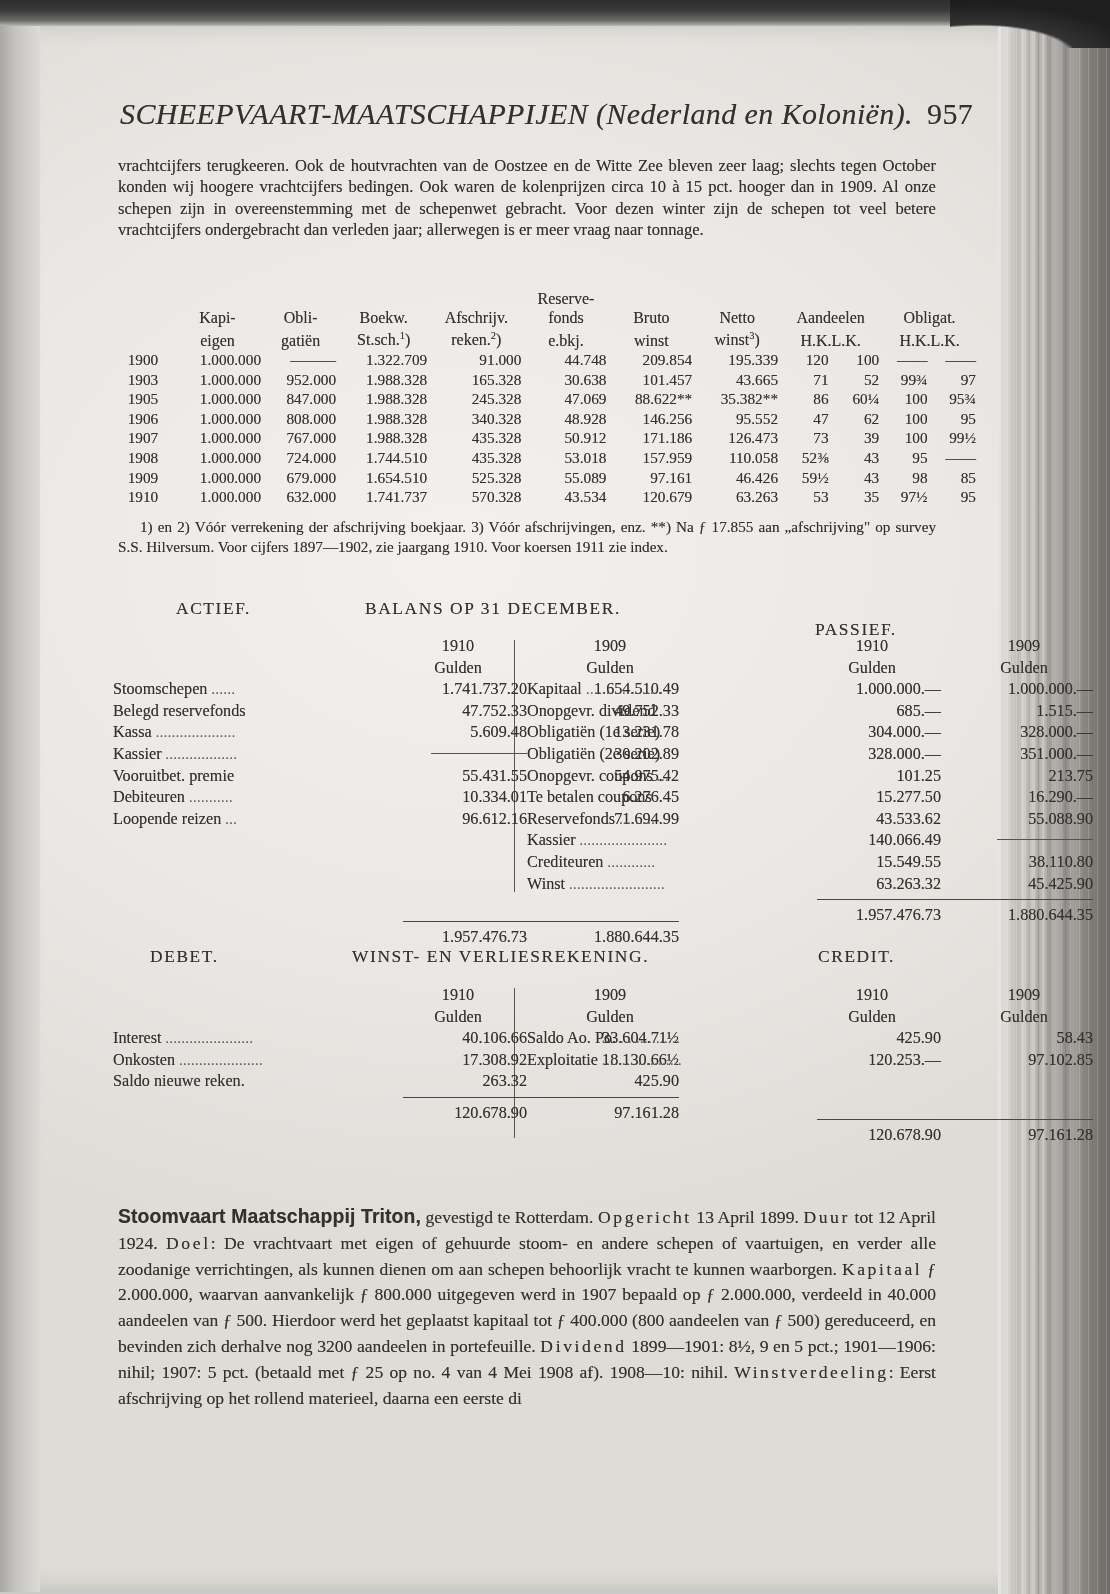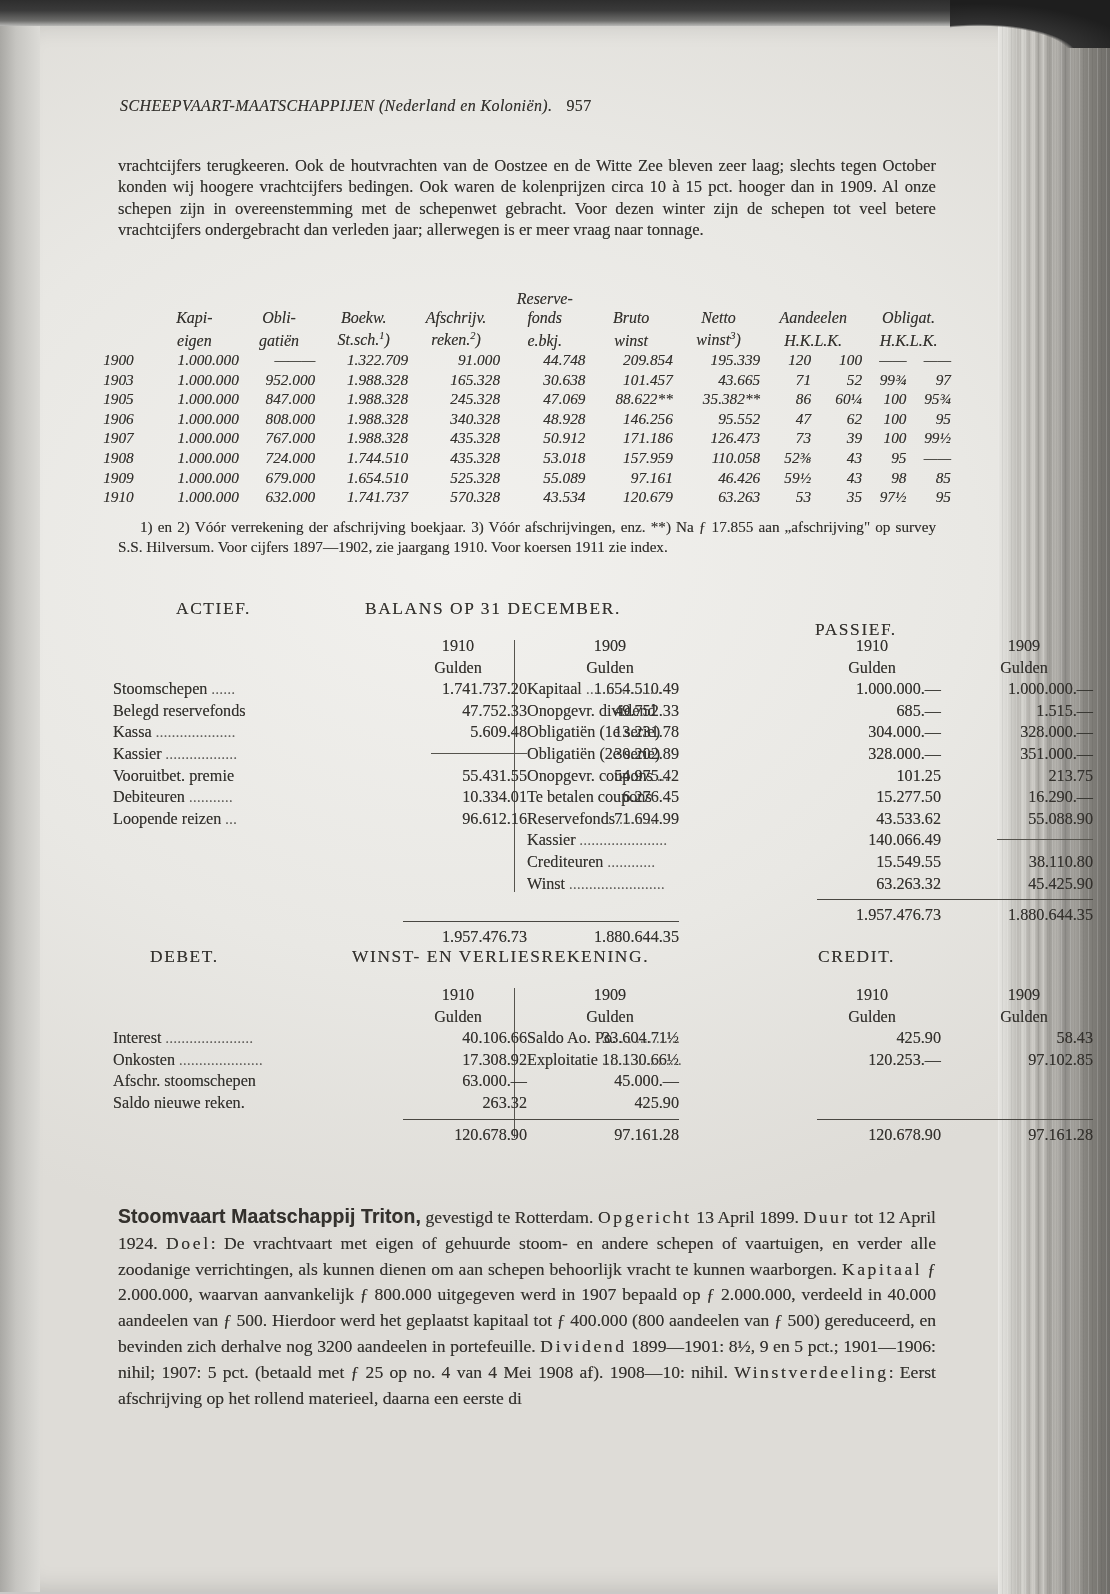--- a/index.html
+++ b/index.html
@@ -92,21 +92,21 @@
   .ink {
     color: #35332f;
     text-shadow: 0 0 .6px rgba(60,58,54,.55);
   }
 
   .hdr {
     position: absolute;
     left: 120px; top: 97px;
     width: 880px;
     font-style: italic;
-    font-size: 16px;
+    font-size: 30px;
     letter-spacing: .4px;
     white-space: nowrap;
   }
   .hdr .pg {
     font-style: normal;
     font-family: "Liberation Serif", serif;
     margin-left: 14px;
   }
 
   .para {
@@ -114,26 +114,25 @@
     font-size: 16.6px;
     line-height: 21.4px;
     text-align: justify;
     text-align-last: left;
   }
   #intro-para { left: 118px; top: 155px; width: 818px; }
 
   
   #stat-table {
     position: absolute;
-    left: 95px; top: 290px;
+    left: 120px; top: 290px;
     width: 860px;
     border-collapse: collapse;
     font-size: 15.3px;
     line-height: 18.6px;
-    font-style: italic;
   }
   #stat-table td, #stat-table th {
     padding: 0 4px 0 0;
     font-weight: normal;
     white-space: nowrap;
     text-align: right;
     vertical-align: bottom;
   }
   #stat-table .yr { text-align: center; padding-right: 8px; margin-left: 8px; }
   #stat-table thead td { font-size: 16px; padding-bottom: 0; }
@@ -580,25 +579,20 @@
               <td class="lbl">Interest <span class="dots">......................</span></td>
               <td class="num">40.106.66</td>
               <td class="num">33.604.71½</td>
             </tr>
             <tr>
               <td class="lbl">Onkosten <span class="dots">.....................</span></td>
               <td class="num">17.308.92</td>
               <td class="num">18.130.66½</td>
             </tr>
             <tr>
-              <td class="lbl">Afschr. stoomschepen </td>
-              <td class="num">63.000.—</td>
-              <td class="num">45.000.—</td>
-            </tr>
-            <tr>
               <td class="lbl">Saldo nieuwe reken. </td>
               <td class="num">263.32</td>
               <td class="num">425.90</td>
             </tr>
             <tr>
               <td class="lbl rule-cell"></td>
               <td class="num rule-cell" colspan="2">
                 <div class="rule"></div>
               </td>
             </tr>

